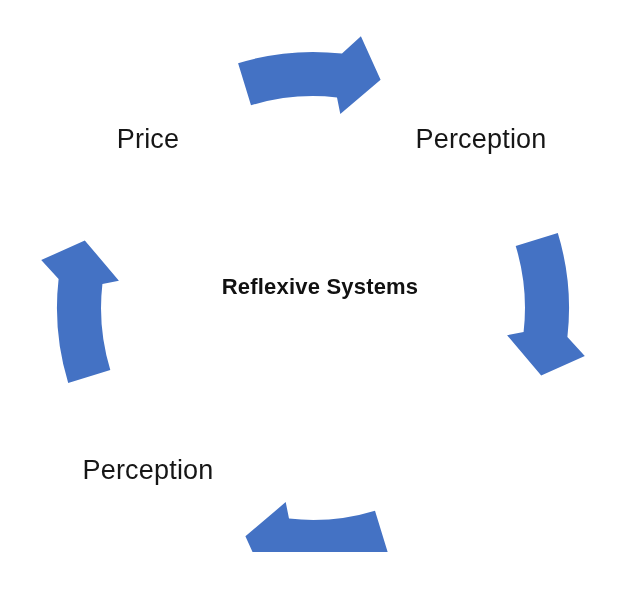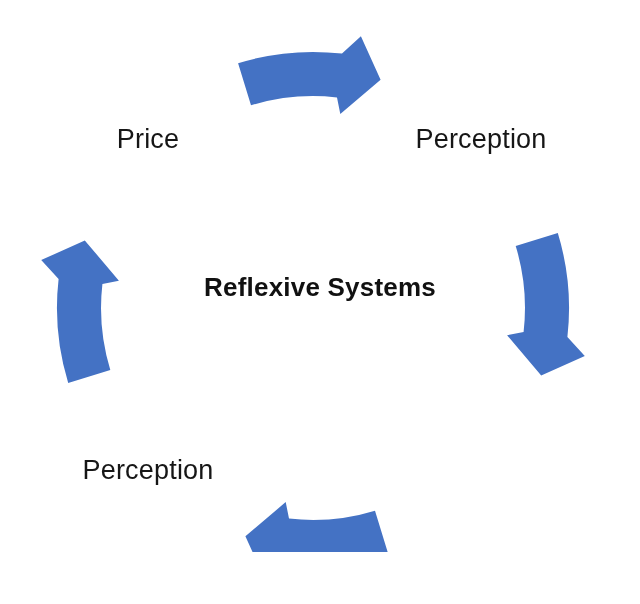--- a/index.html
+++ b/index.html
@@ -28,21 +28,21 @@
     transform: translate(-50%, -50%);
     font-size: 27px;
     font-weight: 400;
     color: #161616;
     white-space: nowrap;
     letter-spacing: 0.2px;
   }
   .diagram-title {
     position: absolute;
     transform: translate(-50%, -50%);
-    font-size: 26px;
+    font-size: 22px;
     font-weight: 700;
     color: #111111;
     white-space: nowrap;
     letter-spacing: 0.2px;
   }
   .pos-price        { left: 148px; top: 139px; }
   .pos-perception-t { left: 481px; top: 139px; }
   .pos-fundamentals { left: 480px; top: 470px; }
   .pos-perception-b { left: 148px; top: 470px; }
   .pos-title        { left: 320px; top: 287px; }

